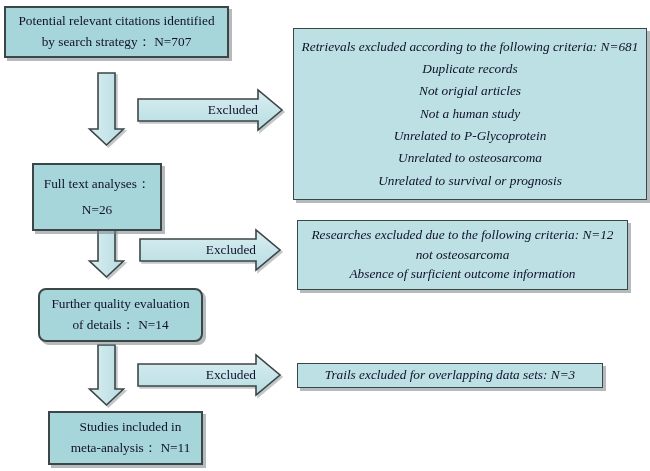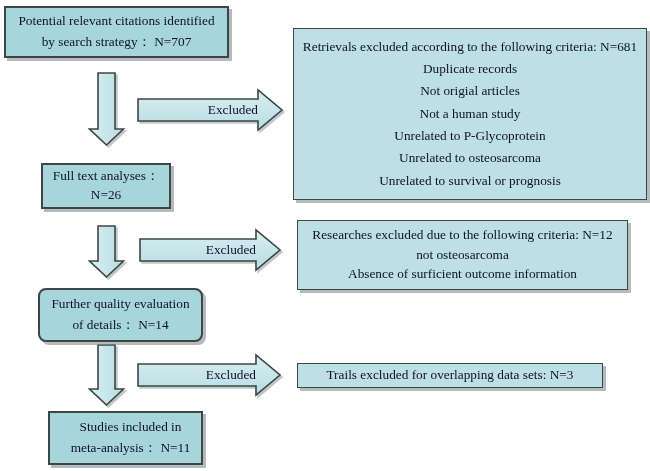--- a/index.html
+++ b/index.html
@@ -17,24 +17,24 @@
   }
   .box{
     position:absolute;box-sizing:border-box;
     display:flex;flex-direction:column;justify-content:space-evenly;
     text-align:center;
     border:2px solid var(--border);
     box-shadow:3px 3px 0 rgba(120,132,134,.55);
     font-size:13.3px;line-height:1.1;
   }
   .box.left-col{background:var(--left-fill);}
-  .box.right-col{background:var(--right-fill);border-width:1.5px;}
+  .box.right-col{background:var(--right-fill);border-width:1.5px;font-style:italic;}
   .box .ln{padding:0 4px;white-space:nowrap;}
   #box-citations{left:4px;top:6px;width:225px;height:52px;}
-  #box-fulltext{left:41px;top:163px;width:130px;height:46px;}
+  #box-fulltext{left:32px;top:163px;width:130px;height:68px;}
   #box-quality{left:38px;top:288px;width:165px;height:54px;border-radius:8px;}
   #box-included{left:48px;top:411px;width:155px;height:54px;padding-left:10px;}
   #rbox-retrievals{left:293px;top:28px;width:354px;height:172px;padding:3px 0;}
   #rbox-researches{left:297px;top:220px;width:331px;height:70px;padding:2px 0;}
   #rbox-trails{left:297px;top:363px;width:306px;height:25px;}
   svg.arrows{position:absolute;left:0;top:0;pointer-events:none;}
   svg.arrows polygon{
     stroke:var(--border);stroke-width:1.6;stroke-linejoin:miter;
     filter:drop-shadow(2px 2px 0 rgba(120,132,134,.45));
   }

